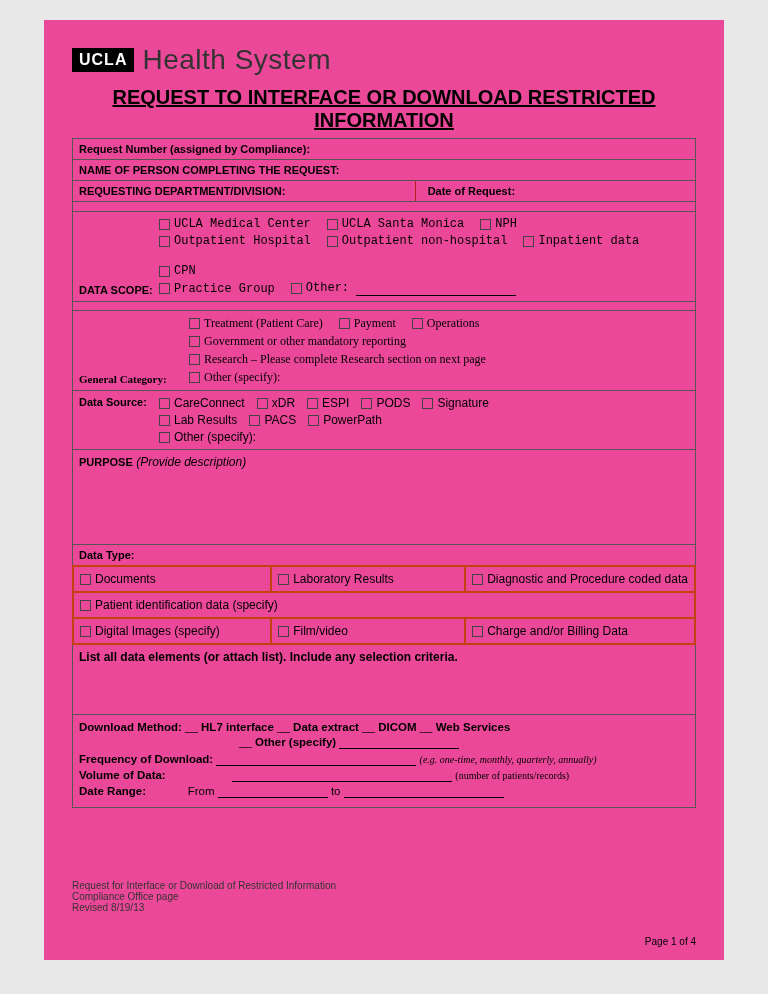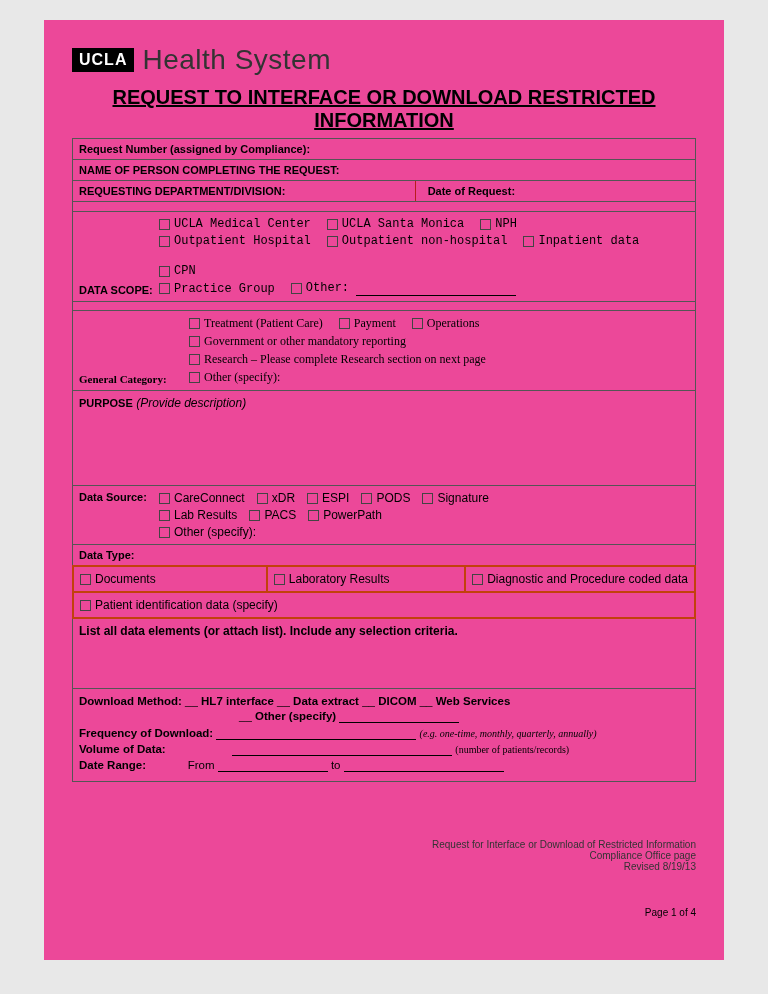--- a/index.html
+++ b/index.html
@@ -119,21 +119,21 @@
     }
 
     
     .footer {
       margin-top: 40px;
       font-size: 10px;
       color: #333;
     }
     .footer-right {
       position: absolute;
-      bottom: 42px;
+      bottom: 13px;
       right: 28px;
       font-size: 10px;
     }
 
     .bold { font-weight: bold; }
     .italic { font-style: italic; }
     .small { font-size: 10px; font-family: Liberation Serif, serif; }
   </style>
 </head>
 <body>
@@ -267,27 +267,20 @@
                 <span class="cb-box"></span>
                 <span>Other (specify):</span>
               </span>
             </div>
           </div>
         </div>
       </td>
     </tr>
 
     <tr>
-      <td colspan="2" style="height:95px; padding:5px 6px; vertical-align:top;">
-        <span class="field-label">PURPOSE</span>
-        <span class="italic">(Provide description)</span>
-      </td>
-    </tr>
-
-    <tr>
       <td colspan="2" style="padding:5px 6px;">
         <div style="display:flex; align-items:flex-start; flex-wrap:wrap;">
           <span class="field-label" style="min-width:80px; white-space:nowrap;">Data Source:</span>
           <div style="flex:1;">
             <div style="display:flex; gap:12px; flex-wrap:wrap;">
               <span class="cb-item">
                 <span class="cb-box"></span>
                 <span>CareConnect</span>
               </span>
               <span class="cb-item">
@@ -326,20 +319,27 @@
                 <span class="cb-box"></span>
                 <span>Other (specify):</span>
               </span>
             </div>
           </div>
         </div>
       </td>
     </tr>
 
     <tr>
+      <td colspan="2" style="height:95px; padding:5px 6px; vertical-align:top;">
+        <span class="field-label">PURPOSE</span>
+        <span class="italic">(Provide description)</span>
+      </td>
+    </tr>
+
+    <tr>
       <td colspan="2" style="padding:3px 6px; border-bottom:none;">
         <span class="field-label">Data Type:</span>
       </td>
     </tr>
 
   </tbody>
     </table>
 
   <table class="data-type-table">
     <tbody>
@@ -361,20 +361,40 @@
           <span class="cb-box"></span>
           <span>Diagnostic and Procedure coded data</span>
         </span>
       </td>
     </tr>
     <tr>
       <td colspan="3">
         <span class="cb-item">
           <span class="cb-box"></span>
           <span>Patient identification data (specify)</span>
+        </span>
+      </td>
+    </tr>
+    <tr>
+      <td>
+        <span class="cb-item">
+          <span class="cb-box"></span>
+          <span>Digital Images (specify)</span>
+        </span>
+      </td>
+      <td>
+        <span class="cb-item">
+          <span class="cb-box"></span>
+          <span>Film/video</span>
+        </span>
+      </td>
+      <td>
+        <span class="cb-item">
+          <span class="cb-box"></span>
+          <span>Charge  and/or Billing Data</span>
         </span>
       </td>
     </tr>
   </tbody>
     </table>
 
   <div class="list-section">
     <span class="bold">List all data elements (or attach list).  Include any selection criteria.</span>
   </div>
 
@@ -409,20 +429,20 @@
     <div class="dl-line">
       <span class="bold">Date Range:</span>
       <span style="display:inline-block; min-width:30px;">&nbsp;&nbsp;&nbsp;&nbsp;&nbsp;&nbsp;&nbsp;&nbsp;&nbsp;&nbsp;&nbsp;</span>
       <span>From</span>
       <span class="underline-field-sm" style="min-width:110px;">&nbsp;</span>
       <span>to</span>
       <span class="underline-field" style="min-width:160px;">&nbsp;</span>
     </div>
   </div>
 
-  <div class="footer" style="margin-top:57px;text-align:right;">
+  <div class="footer" style="margin-top:72px;">
     <div>Request for Interface or Download of Restricted Information</div>
     <div>Compliance Office page</div>
     <div>Revised 8/19/13</div>
   </div>
   <div class="footer-right">Page 1 of 4</div>
 
 </div>
 
 </body></html>

